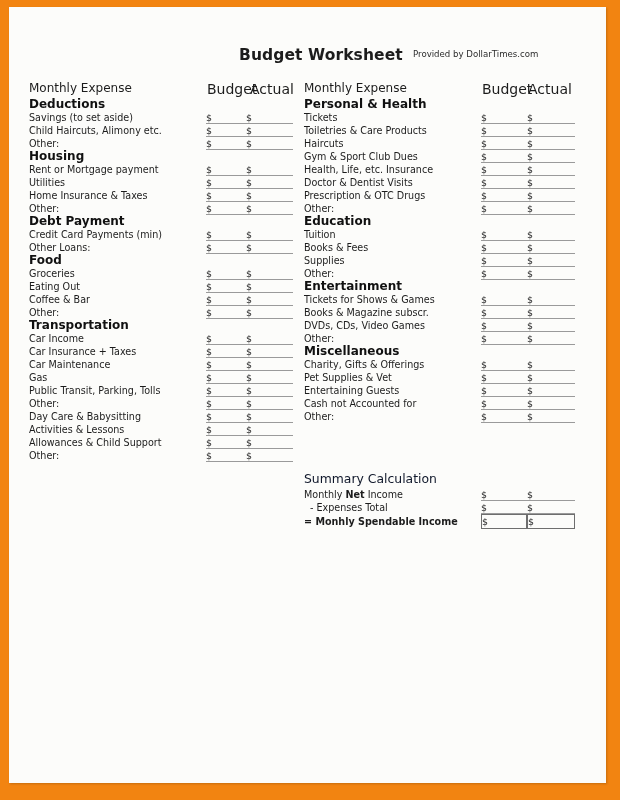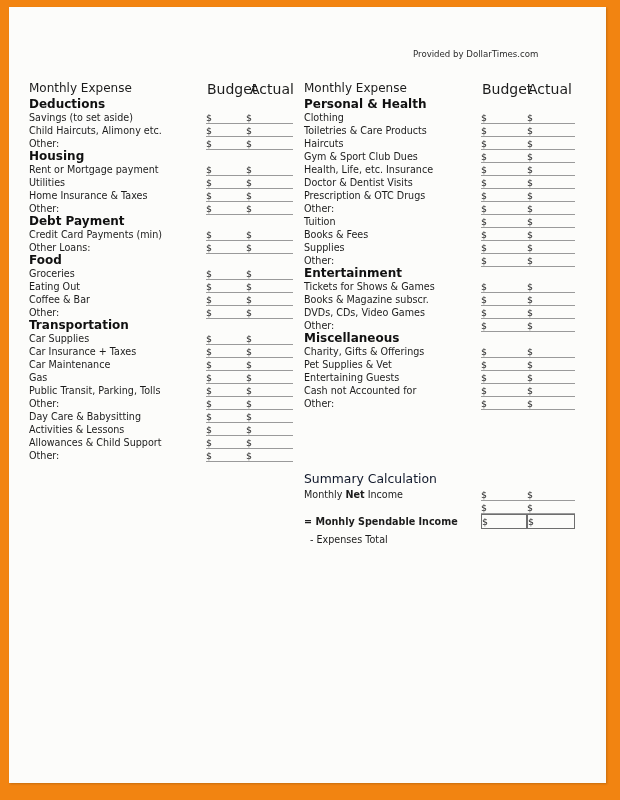--- a/index.html
+++ b/index.html
@@ -157,21 +157,21 @@
   }
   .sum-label {
     position: absolute;
     left: 0;
     top: 0;
     font-size: 9.6px;
     color: #1c1c1c;
     line-height: 13px;
     white-space: nowrap;
   }
-  .sum-label.indent { left: 6px; margin-top: 32px; }
+  .sum-label.indent { left: 6px; }
   .sum-label b { font-weight: bold; }
   .sum-label.bold { font-weight: bold; }
 
   .sum-cell {
     position: absolute;
     top: 1px;
     height: 12px;
     border-bottom: 1px solid #9a9a9a;
     font-size: 9.4px;
     color: #1c1c1c;
@@ -194,20 +194,21 @@
   #summary .cell-budget.boxed { left: 177px; width: 46px; }
   #summary .cell-actual.boxed { left: 223px; width: 48px; }
 </style>
 </head>
 <body>
 
 <div id="frame">
   <div id="page">
     <div id="sheet">
 
+      <div id="title">Budget Worksheet</div>
       <div id="provided">Provided by DollarTimes.com</div>
 
       <div class="column" id="col-left">
         <div class="col-head">
           <span class="ch-label">Monthly Expense</span>
           <span class="ch-budget">Budget</span>
           <span class="ch-actual">Actual</span>
         </div>
         <div id="left-body">
             <div class="section-title">Deductions</div>
@@ -326,21 +327,21 @@
               <span class="item-label">Other:</span>
               <span class="money-cell cell-budget">
                 <span class="dollar">$</span>
               </span>
               <span class="money-cell cell-actual">
                 <span class="dollar">$</span>
               </span>
             </div>
             <div class="section-title">Transportation</div>
             <div class="item-row">
-              <span class="item-label">Car Supplies</span>
+              <span class="item-label">Car Income</span>
               <span class="money-cell cell-budget">
                 <span class="dollar">$</span>
               </span>
               <span class="money-cell cell-actual">
                 <span class="dollar">$</span>
               </span>
             </div>
             <div class="item-row">
               <span class="item-label">Car Insurance + Taxes</span>
               <span class="money-cell cell-budget">
@@ -427,21 +428,21 @@
 
       <div class="column" id="col-right">
         <div class="col-head">
           <span class="ch-label">Monthly Expense</span>
           <span class="ch-budget">Budget</span>
           <span class="ch-actual">Actual</span>
         </div>
         <div id="right-body">
             <div class="section-title">Personal &amp; Health</div>
             <div class="item-row">
-              <span class="item-label">Clothing</span>
+              <span class="item-label">Tickets</span>
               <span class="money-cell cell-budget">
                 <span class="dollar">$</span>
               </span>
               <span class="money-cell cell-actual">
                 <span class="dollar">$</span>
               </span>
             </div>
             <div class="item-row">
               <span class="item-label">Toiletries &amp; Care Products</span>
               <span class="money-cell cell-budget">
@@ -498,20 +499,21 @@
             </div>
             <div class="item-row">
               <span class="item-label">Other:</span>
               <span class="money-cell cell-budget">
                 <span class="dollar">$</span>
               </span>
               <span class="money-cell cell-actual">
                 <span class="dollar">$</span>
               </span>
             </div>
+            <div class="section-title">Education</div>
             <div class="item-row">
               <span class="item-label">Tuition</span>
               <span class="money-cell cell-budget">
                 <span class="dollar">$</span>
               </span>
               <span class="money-cell cell-actual">
                 <span class="dollar">$</span>
               </span>
             </div>
             <div class="item-row">

